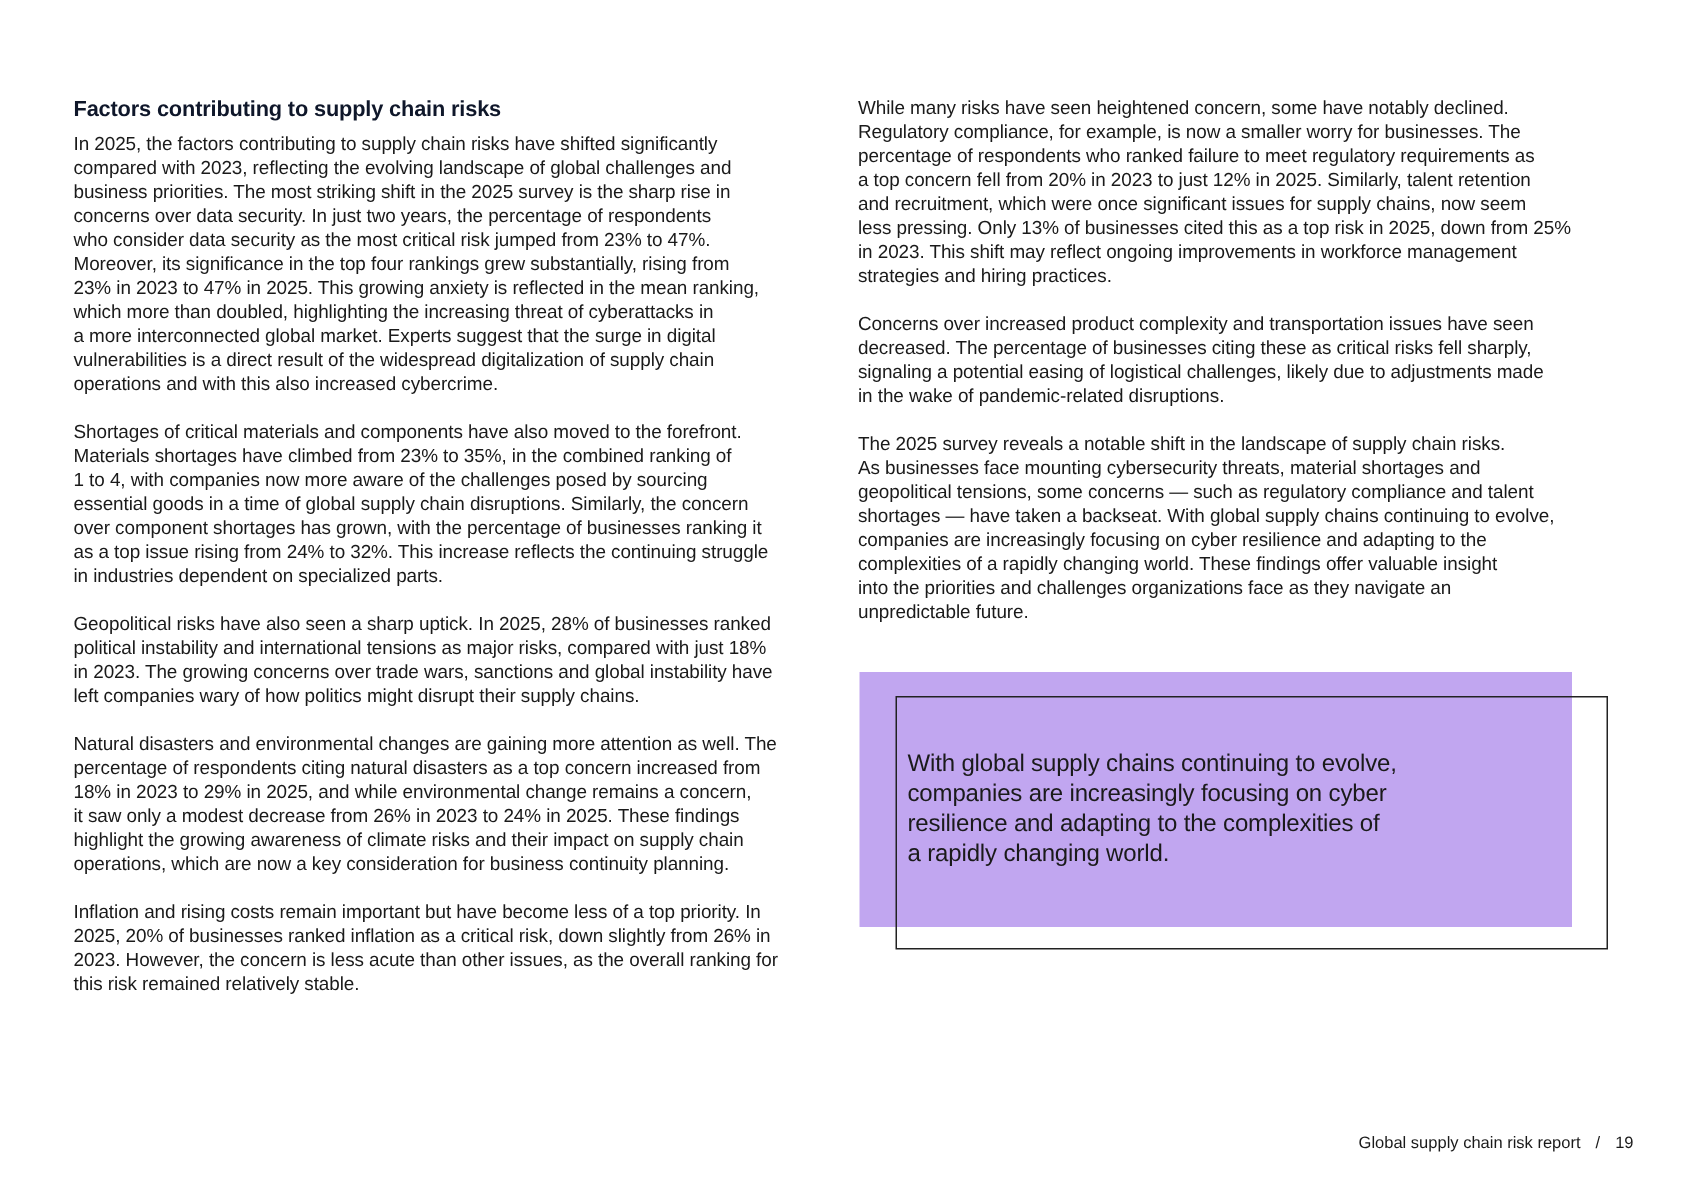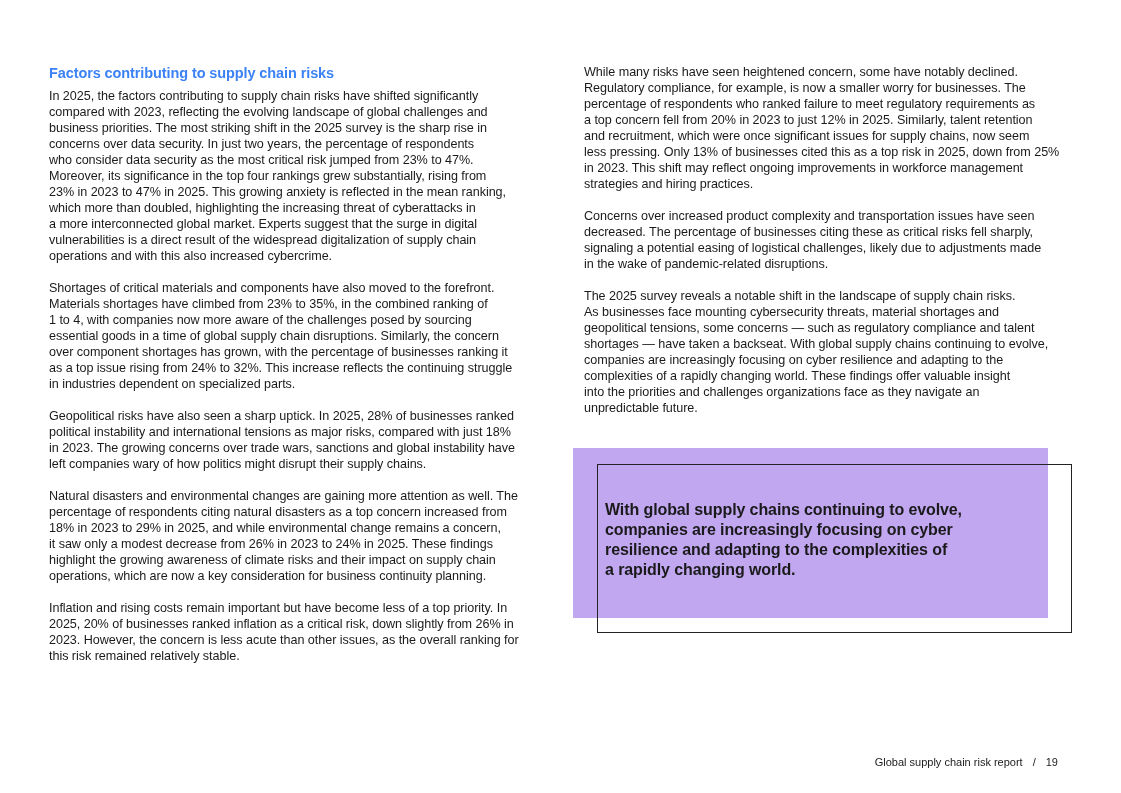--- a/index.html
+++ b/index.html
@@ -5,41 +5,41 @@
     html, body { margin: 0; padding: 0; background: #ffffff; }
     body {
       width: 1121px; height: 793px; position: relative; overflow: hidden;
       font-family: "Liberation Sans", sans-serif; color: #1a1a1a;
     }
     .col {
       position: absolute; top: 64px;
       font-size: 12.6px; line-height: 16px; letter-spacing: -0.05px;
     }
     .col-left { left: 49px; width: 505px; }
-    .col-right { left: 572px; width: 505px; top: 64px; margin-left: 12px; }
+    .col-right { left: 572px; width: 505px; top: 64px; }
     .heading {
-      color: #3b82f6; font-weight: bold; font-size: 14.5px; line-height: 18px;
+      color: #0f172a; font-weight: bold; font-size: 14.5px; line-height: 18px;
       margin: 0 0 6px 0; letter-spacing: -0.1px;
     }
     .para { margin: 0 0 16px 0; white-space: pre-line; }
     .callout-bg {
       position: absolute; left: 573px; top: 448px; width: 475px; height: 170px;
       background: #C1A6F0;
     }
     .callout-frame {
       position: absolute; left: 597px; top: 464px; width: 473px; height: 167px;
       border: 1px solid #222222;
     }
     .callout-text {
       position: absolute; left: 605px; top: 500px; width: 400px;
-      font-weight: bold; font-size: 16px; line-height: 20px; color: #1a1a1a;
+      font-weight: normal; font-size: 16px; line-height: 20px; color: #1a1a1a;
       white-space: pre-line; letter-spacing: -0.1px;
     }
     .footer {
-      position: absolute; top: 756px; right: 63px;
+      position: absolute; top: 756px; right: 32px;
       font-size: 11px; color: #1a1a1a; display: flex; gap: 10px;
     }
   </style>
 </head>
 <body>
 
 <div class="col col-left">
   <h2 class="heading">Factors contributing to supply chain risks</h2>
   <p class="para">In 2025, the factors contributing to supply chain risks have shifted significantly
 compared with 2023, reflecting the evolving landscape of global challenges and

